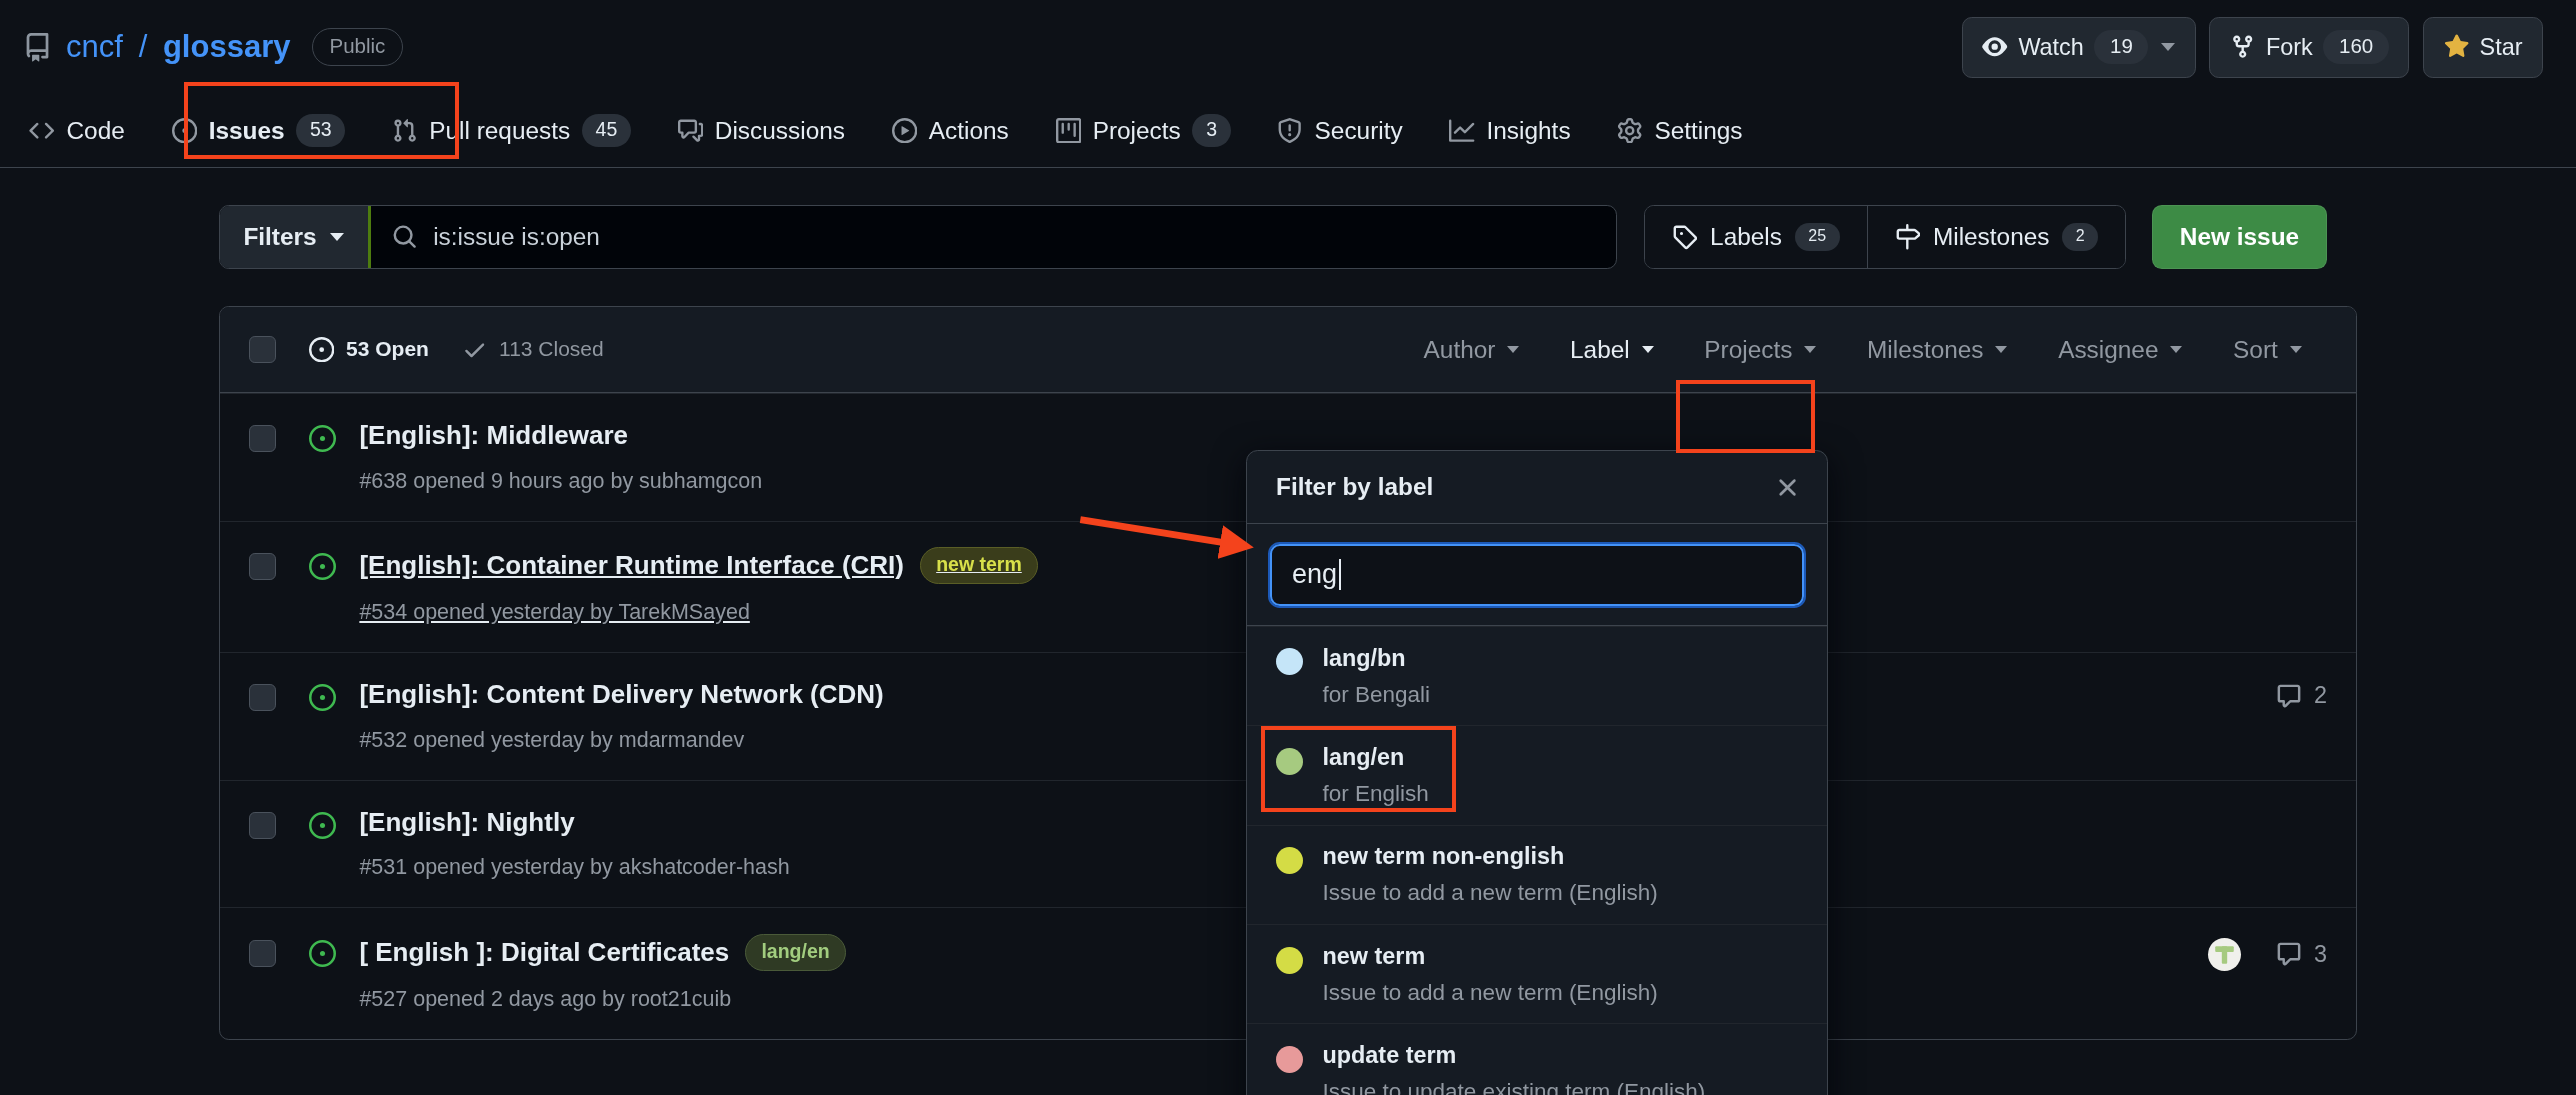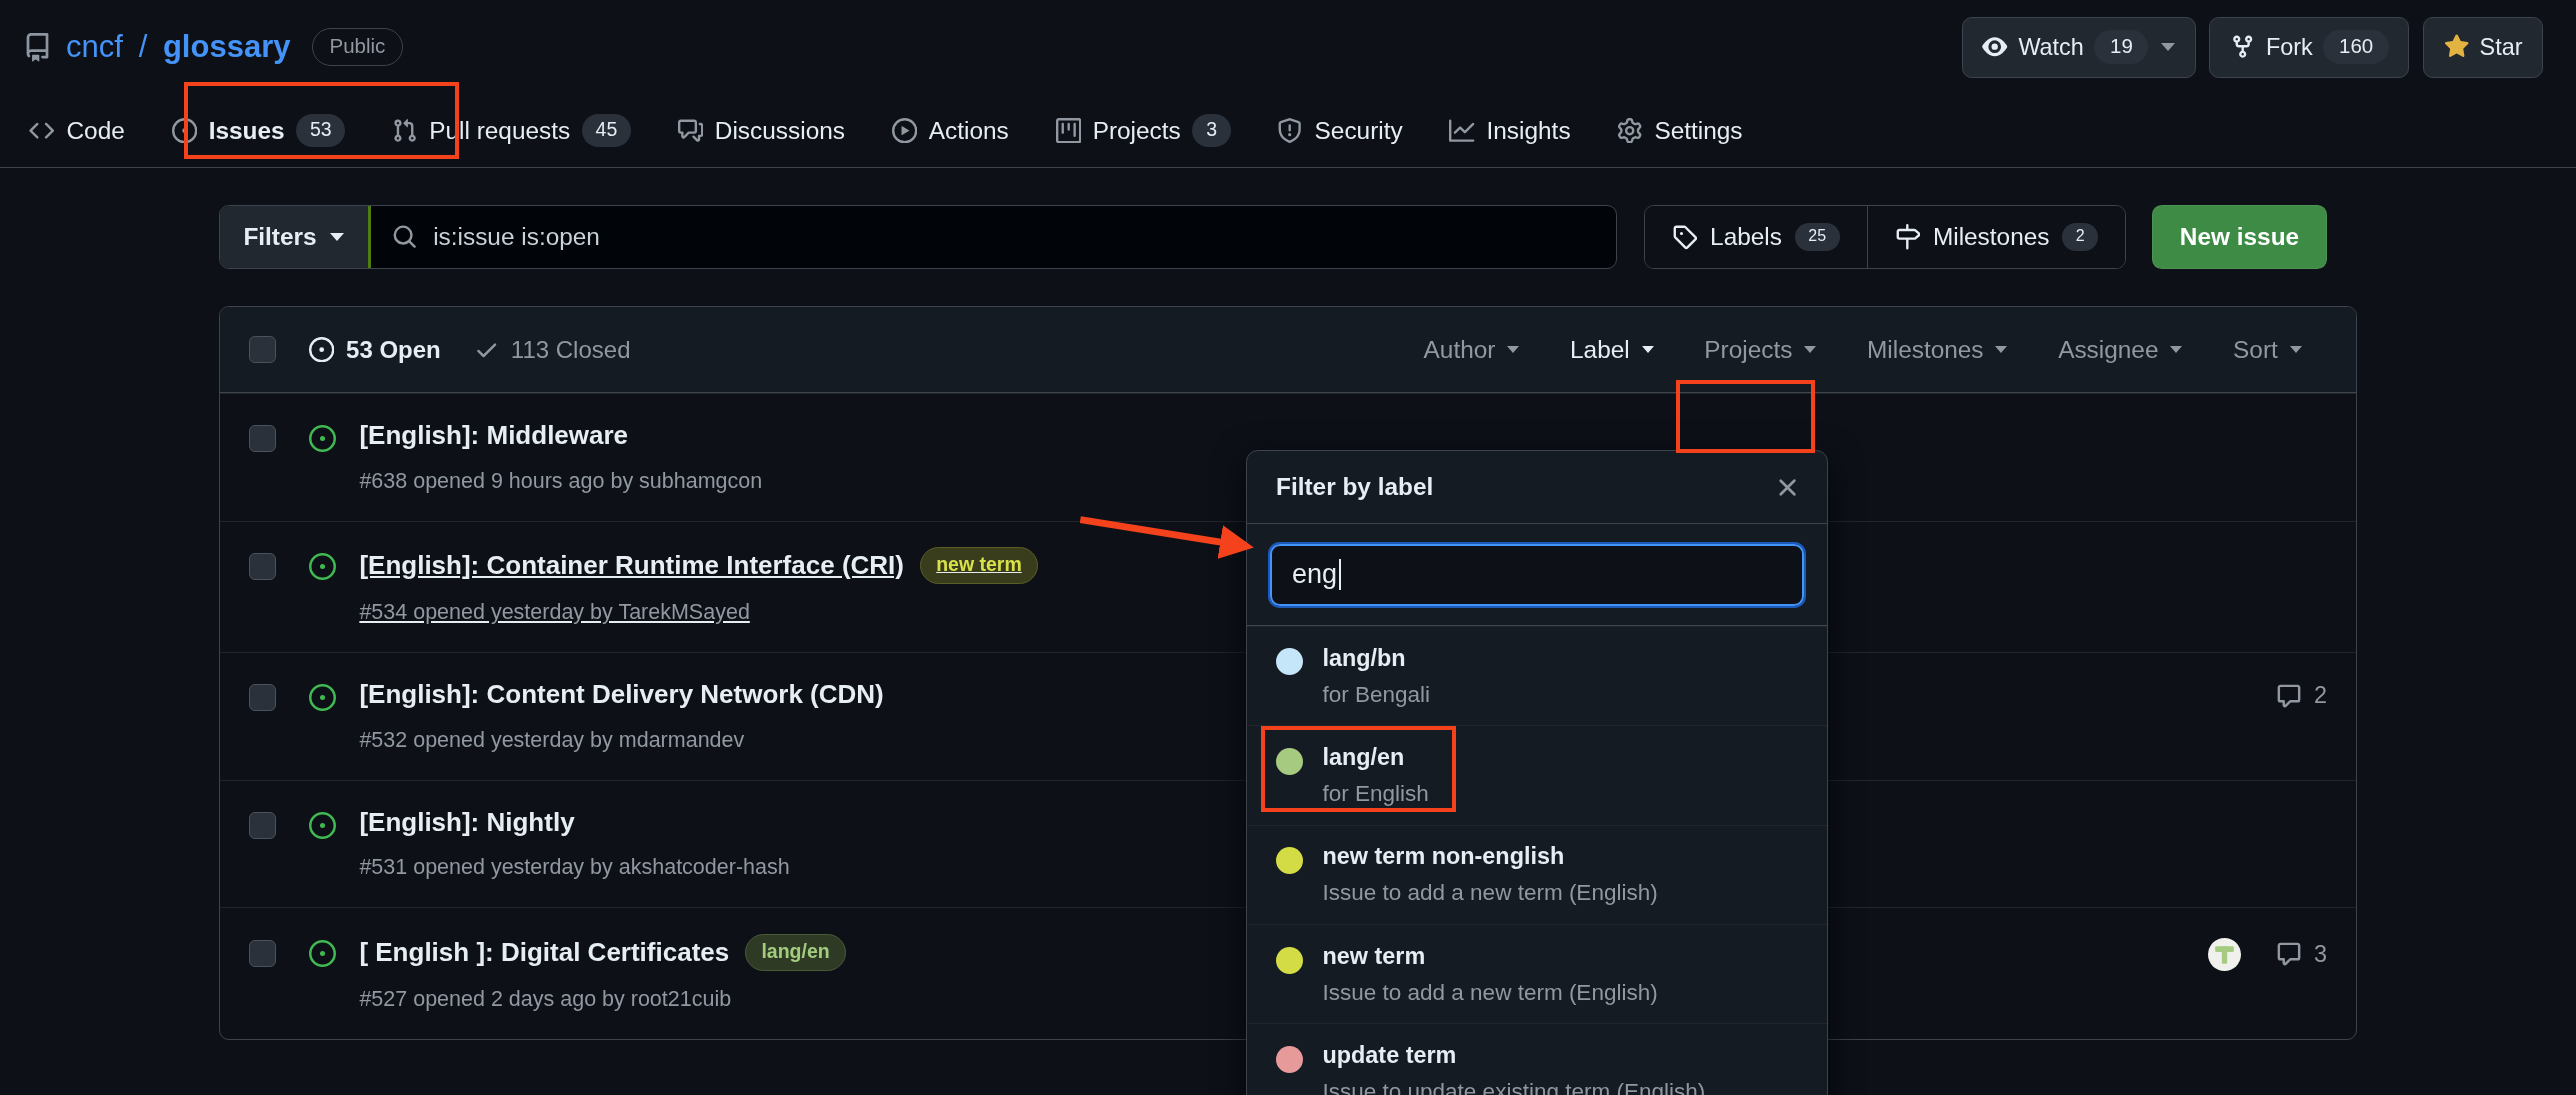--- a/index.html
+++ b/index.html
@@ -138,21 +138,21 @@
   .issues-head {
     background: #151b23; border-bottom: 1px solid #3d444d;
     height: 86px; display: flex; align-items: center;
     padding: 0 29px;
   }
   .chk {
     width: 27px; height: 27px; border-radius: 5.9px;
     border: 1px solid #4a525c; background: #2a313a; flex: none;
   }
   .state-tabs { display: flex; align-items: center; gap: 33px; margin-left: 33px; }
-  .state-item { display: flex; align-items: center; gap: 11.7px; font-size: 24px; }
+  .state-item { display: flex; align-items: center; gap: 11.7px; font-size: 21px; }
   .state-item svg { width: 25.4px; height: 25.4px; flex: none; }
   .state-open { color: #e6edf3; font-weight: 600; }
   .state-open svg { color: #e6edf3; }
   .state-closed { color: #9198a1; }
   .state-closed svg { color: #9198a1; }
   .head-filters { margin-left: auto; display: flex; align-items: center; gap: 0; position: relative; }
   .hf {
     display: flex; align-items: center; gap: 9.8px;
     font-size: 24.4px; color: #9198a1; padding: 0 25.4px;
     position: relative;

